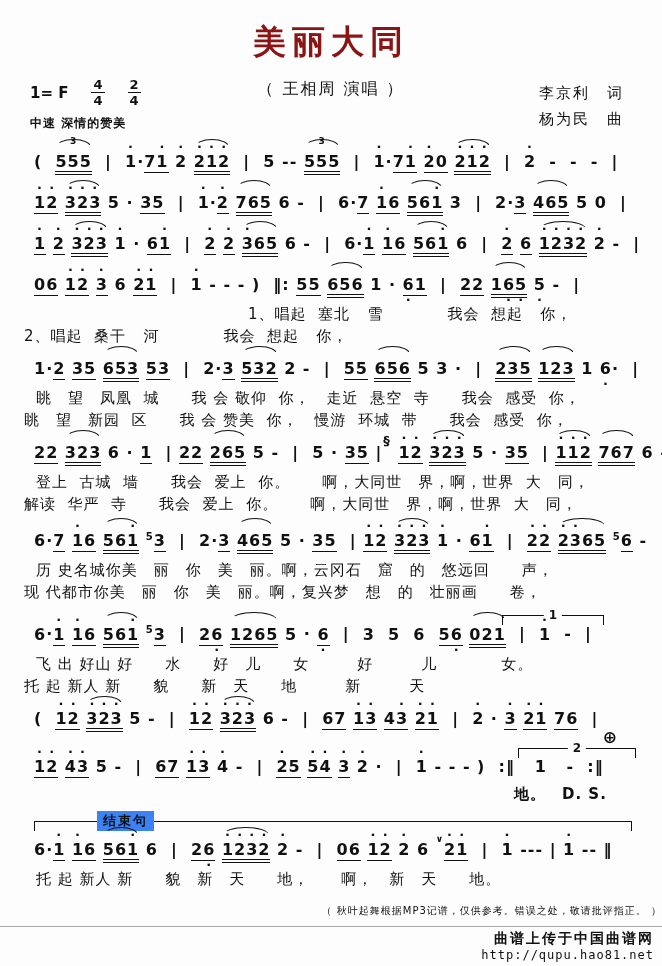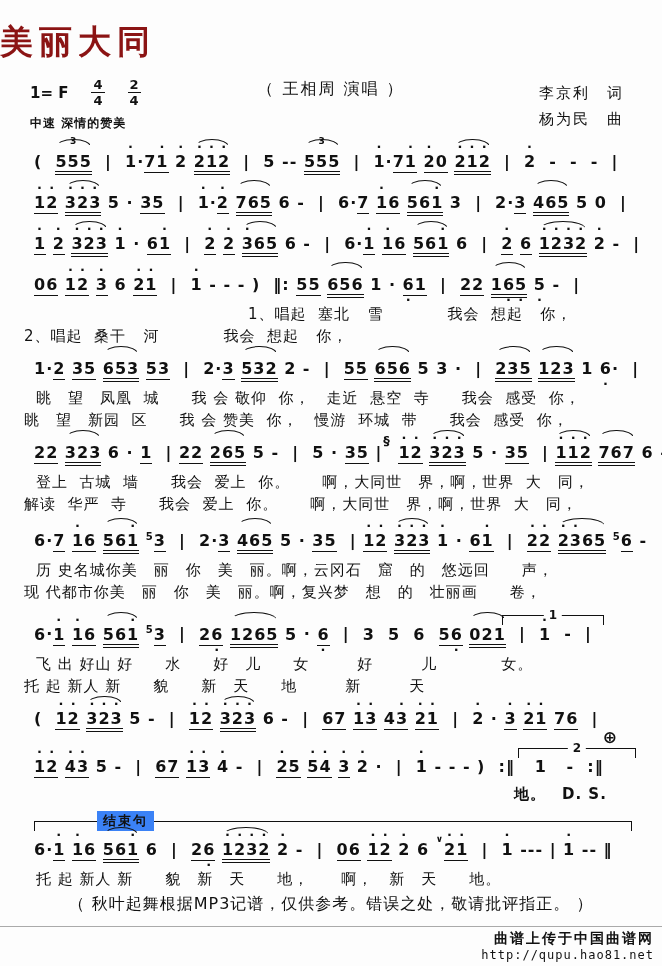--- a/index.html
+++ b/index.html
@@ -7,21 +7,21 @@
     position:relative;
     width:662px;height:966px;
     margin:0 auto;
     background:#fdfdfd;
     overflow:hidden;
     font-family:"DejaVu Sans",sans-serif;
     color:#111;
   }
   
   .title{
-    text-align:left;
+    text-align:center;
     font-size:33px;font-weight:700;
     letter-spacing:6px;
     padding-top:20px;
     color:#8b1414;
   }
   .subtitle{
     text-align:center;
     font-size:16px;
     margin-top:14px;
     letter-spacing:2px;
@@ -96,21 +96,21 @@
   .endsec{
     position:relative;margin:16px 30px 0 34px;height:9px;
     border-top:1.5px solid #111;border-left:1.5px solid #111;border-right:1.5px solid #111;
   }
   .endsec .seclbl{
     position:absolute;top:-11px;left:62px;background:#3b82f6;
     padding:0 6px;font-size:13px;font-weight:700;letter-spacing:2px;line-height:20px;
   }
   
   .footnote{
-    text-align:center;font-size:16px;letter-spacing:1px;margin-top:4px;
+    text-align:right;font-size:10px;letter-spacing:1px;margin-top:14px;
   }
   .footer{
     position:absolute;left:0;right:0;bottom:0;
     border-top:1px solid #aaa;
     text-align:right;padding:3px 8px 4px 0;
     background:#fdfdfd;
   }
   .footer .site{font-size:14px;font-weight:700;letter-spacing:2px;}
   .footer .url{font-family:"DejaVu Sans Mono",monospace;font-size:12px;font-weight:400;letter-spacing:1px;}
 </style>

